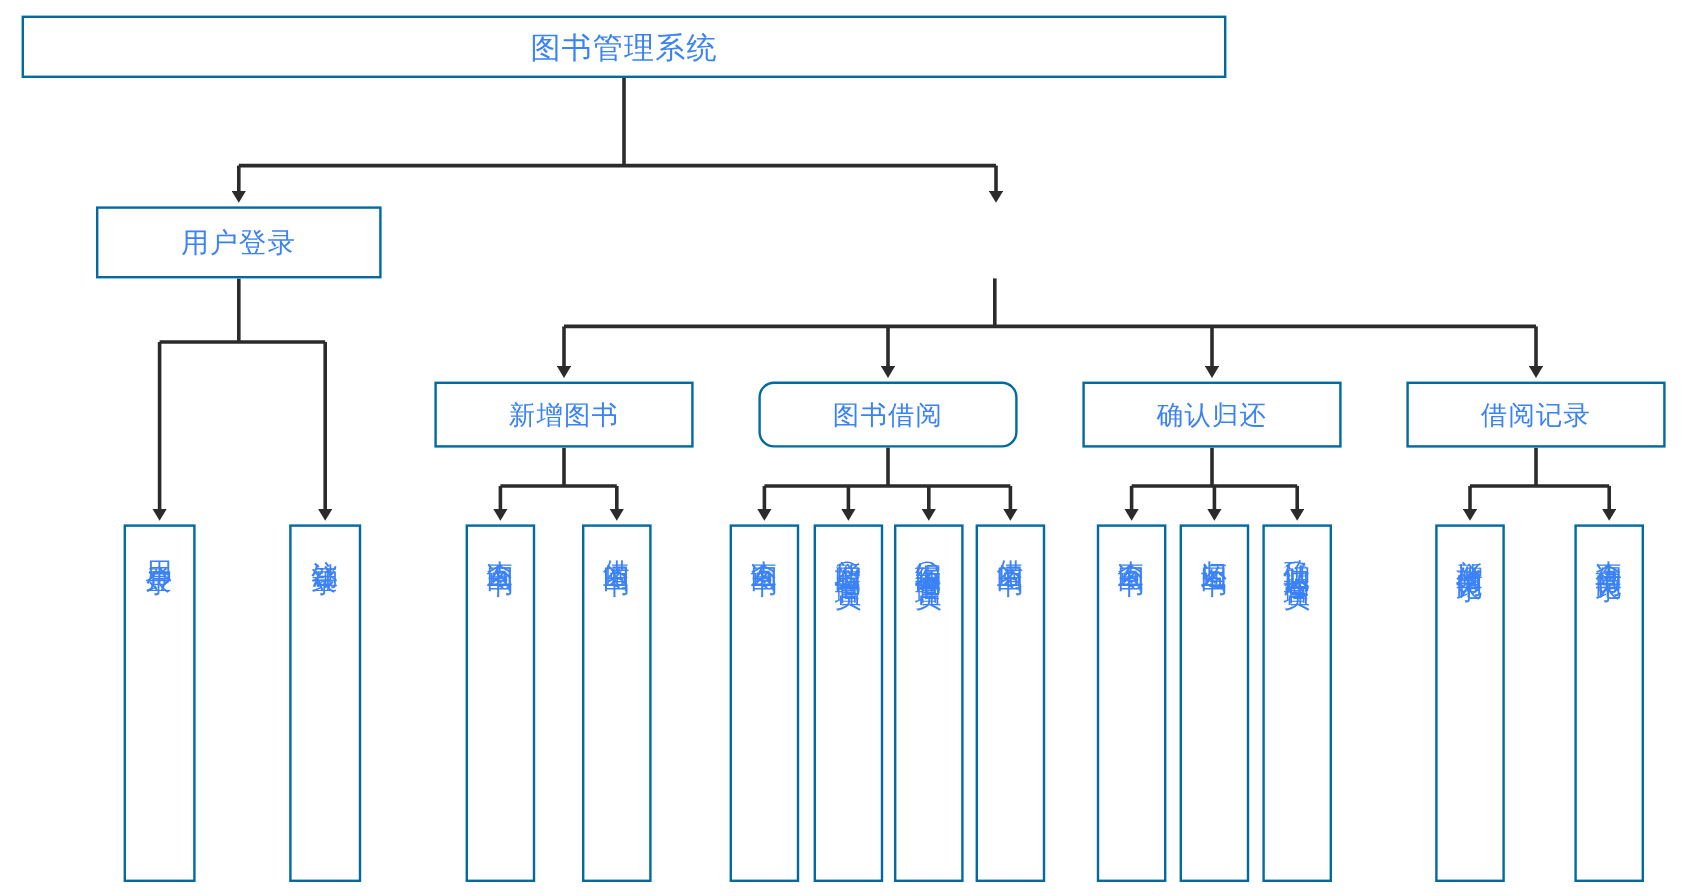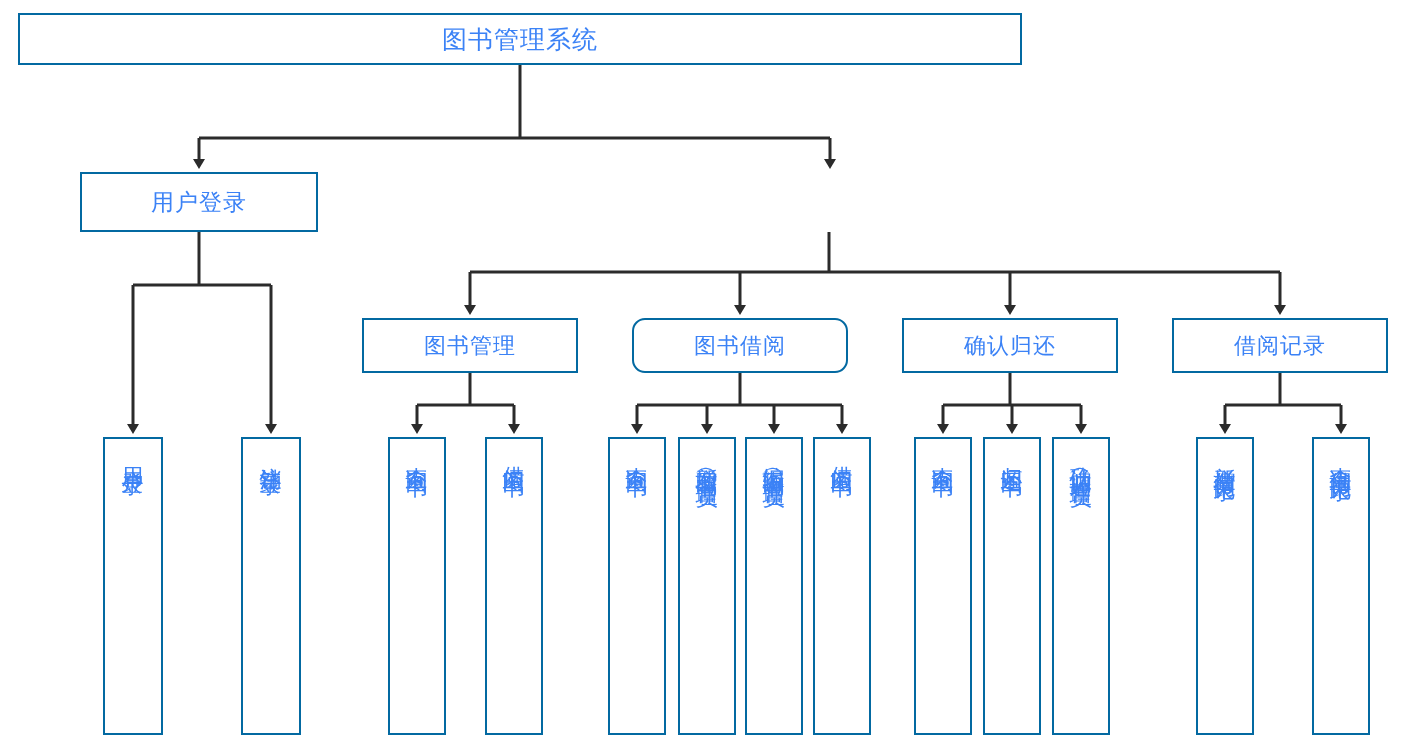--- a/index.html
+++ b/index.html
@@ -131,21 +131,21 @@
 
   <div class="node level0" style="left: 18px; top: 13px; width: 1004px; height: 52px;">
     <span class="htext">图书管理系统</span>
   </div>
 
   <div class="node level1" style="left: 80px; top: 172px; width: 238px; height: 60px;">
     <span class="htext">用户登录</span>
   </div>
 
   <div class="node level2" style="left: 362px; top: 318px; width: 216px; height: 55px;">
-    <span class="htext">图书管理</span>
+    <span class="htext">新增图书</span>
   </div>
   <div class="node level2" style="left: 632px; top: 318px; width: 216px; height: 55px; border-radius: 13px;">
     <span class="htext">图书借阅</span>
   </div>
   <div class="node level2" style="left: 902px; top: 318px; width: 216px; height: 55px;">
     <span class="htext">确认归还</span>
   </div>
   <div class="node level2" style="left: 1172px; top: 318px; width: 216px; height: 55px;">
     <span class="htext">借阅记录</span>
   </div>

